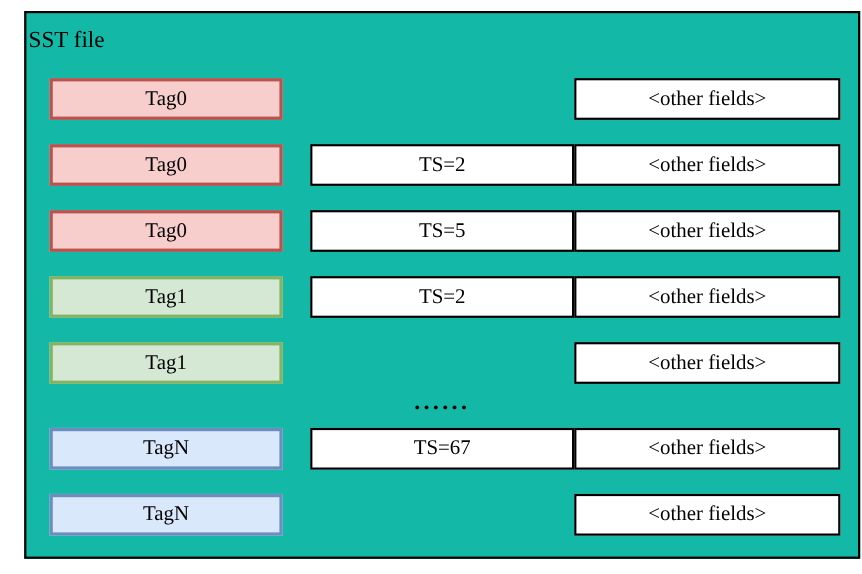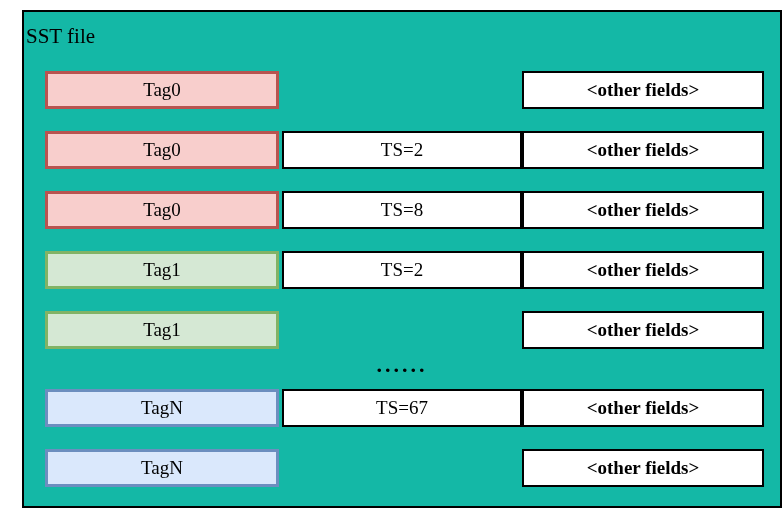--- a/index.html
+++ b/index.html
@@ -47,33 +47,32 @@
     height: 38px;
     box-sizing: border-box;
     display: flex;
     align-items: center;
     justify-content: center;
     font-size: 19px;
     background: #ffffff;
   }
   .cell.tag {
     left: 21px;
-    width: 234px;
+    width: 212px;
     border: 3px solid #000000; 
   }
   .cell.ts {
     left: 258px;
     width: 240px;
     border: 2px solid #000000;
   }
   .cell.other {
     left: 498px;
     width: 242px;
     border: 2px solid #000000;
-    font-weight: bold;
   }
   .ellipsis {
     position: absolute;
     left: 0;
     top: 342px;
     width: 100%;
     text-align: center;
     font-size: 22px;
     font-weight: bold;
     letter-spacing: 3px;
@@ -104,21 +103,21 @@
     </div>
     <div class="cell other">
       <span>&lt;other fields&gt;</span>
     </div>
   </div>
         <div class="row" style="top: 179px;">
     <div class="cell tag" style="background: rgb(248, 206, 204); border-color: rgb(184, 84, 80);">
       <span>Tag0</span>
     </div>
     <div class="cell ts">
-      <span>TS=8</span>
+      <span>TS=5</span>
     </div>
     <div class="cell other">
       <span>&lt;other fields&gt;</span>
     </div>
   </div>
         <div class="row" style="top: 239px;">
     <div class="cell tag" style="background: rgb(213, 232, 212); border-color: rgb(130, 179, 102);">
       <span>Tag1</span>
     </div>
     <div class="cell ts">

